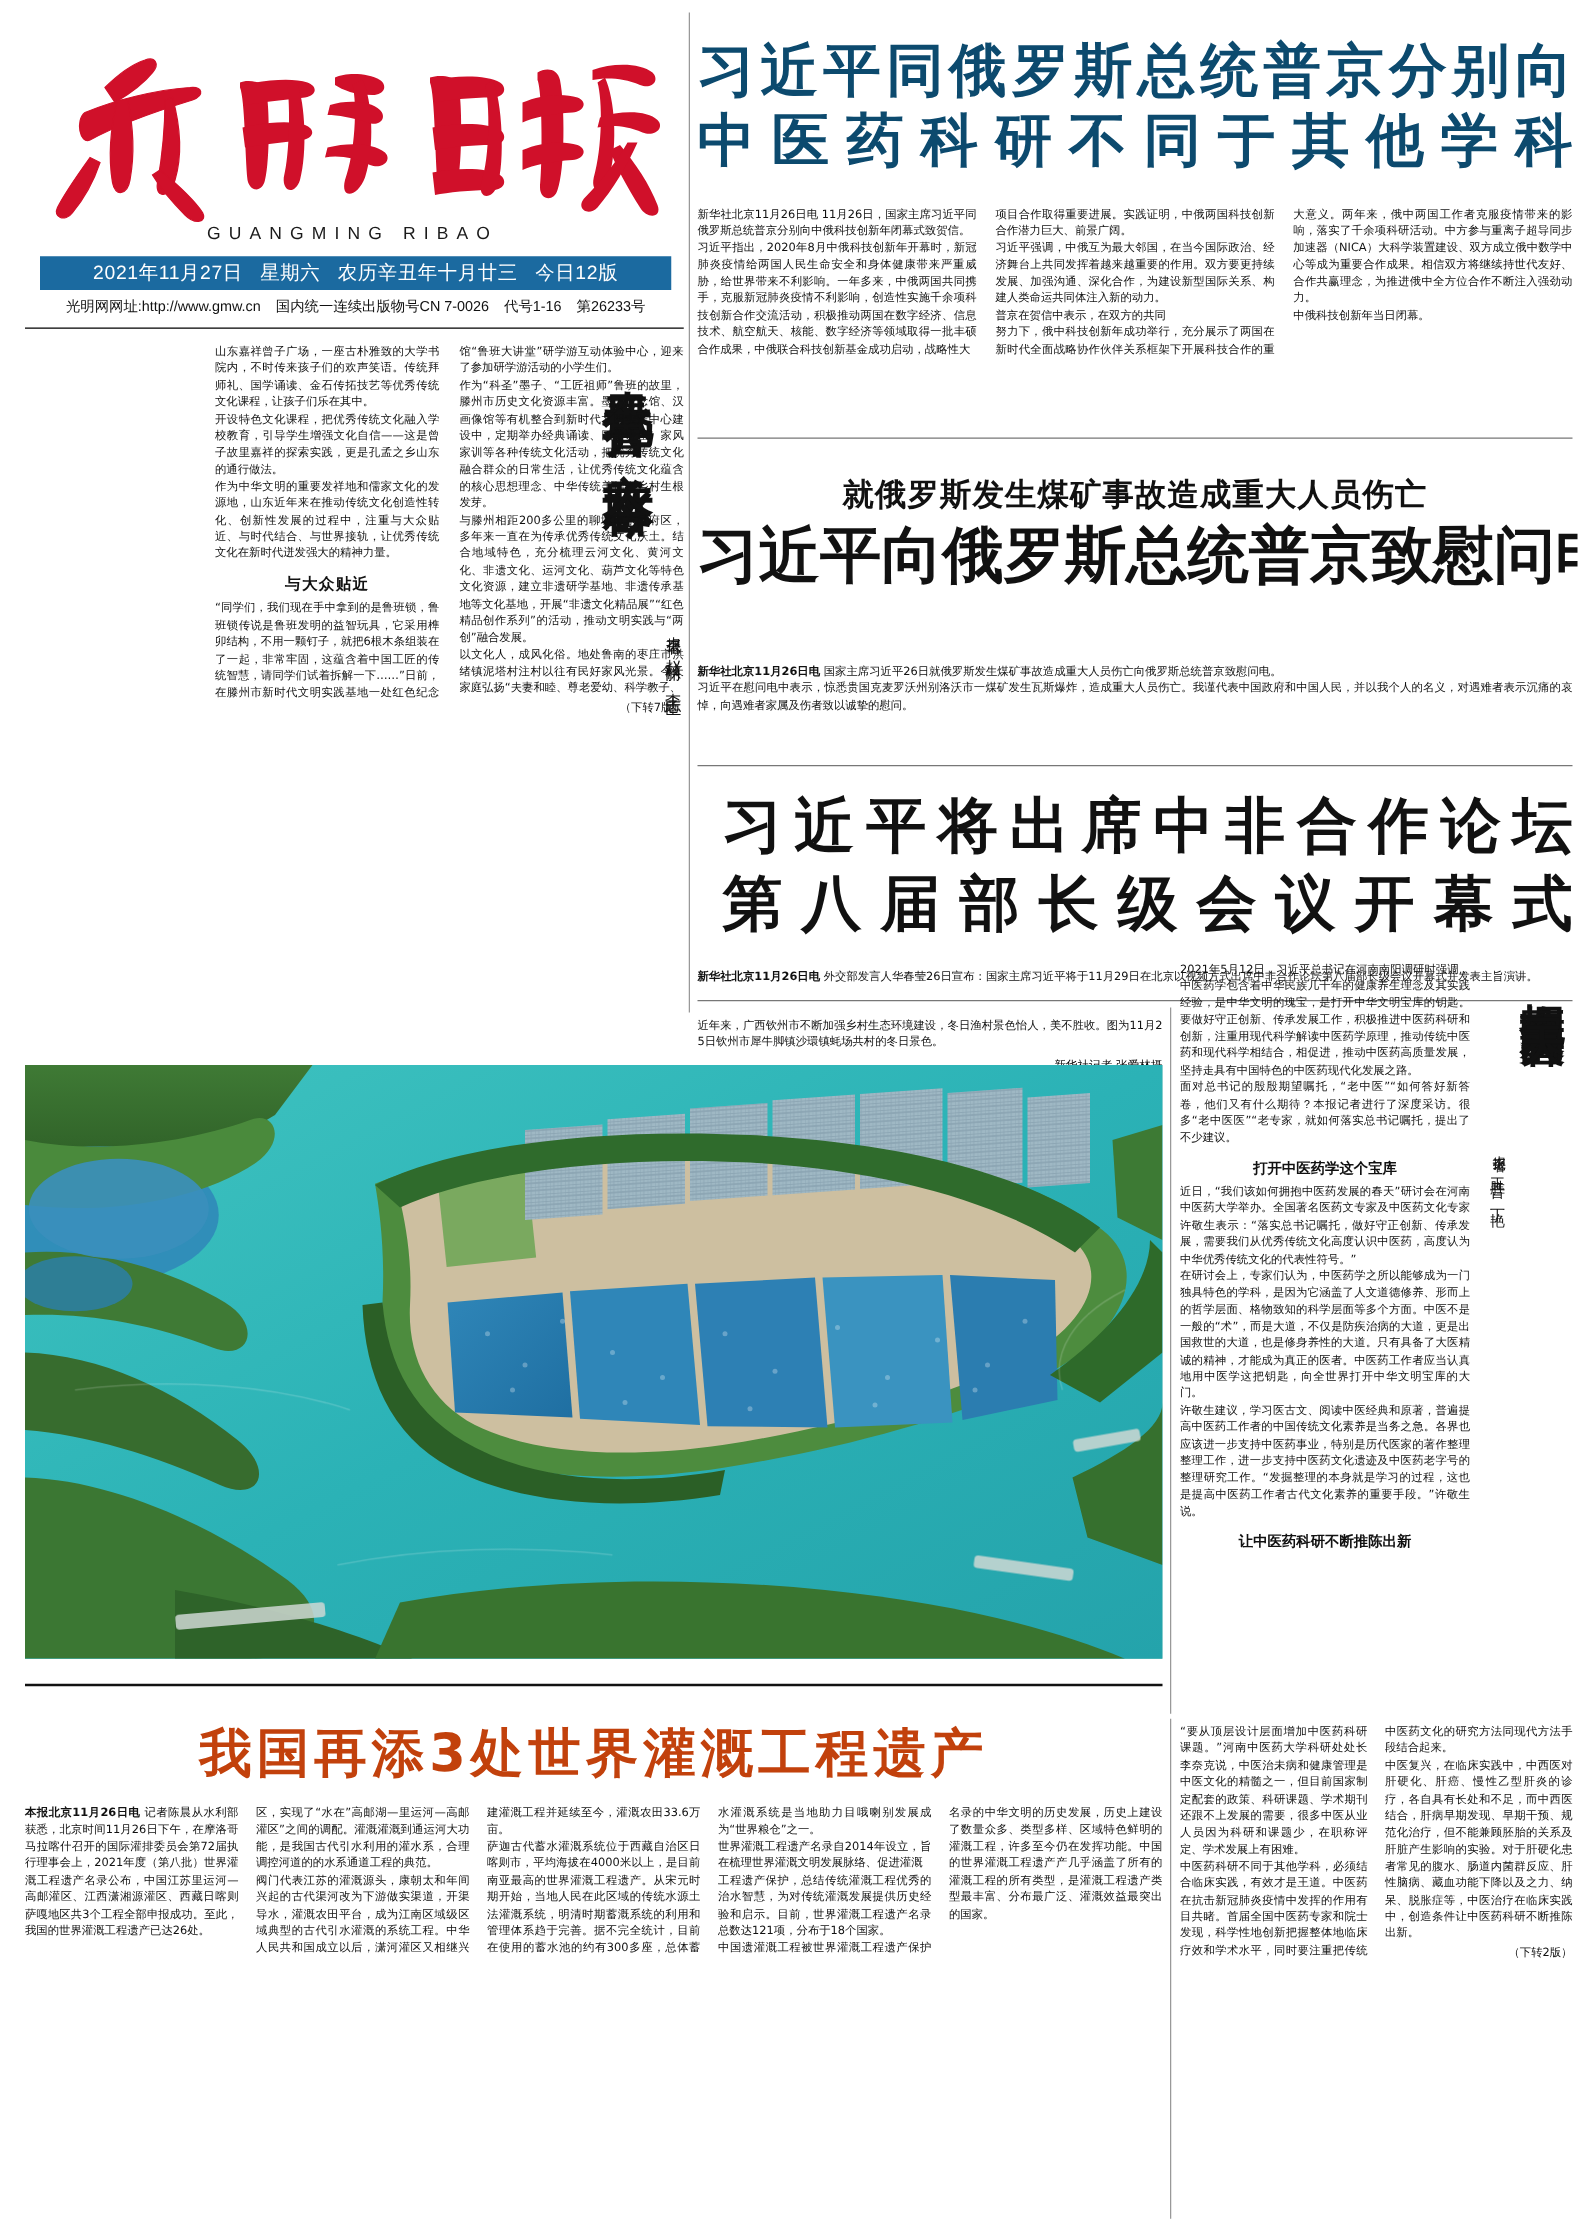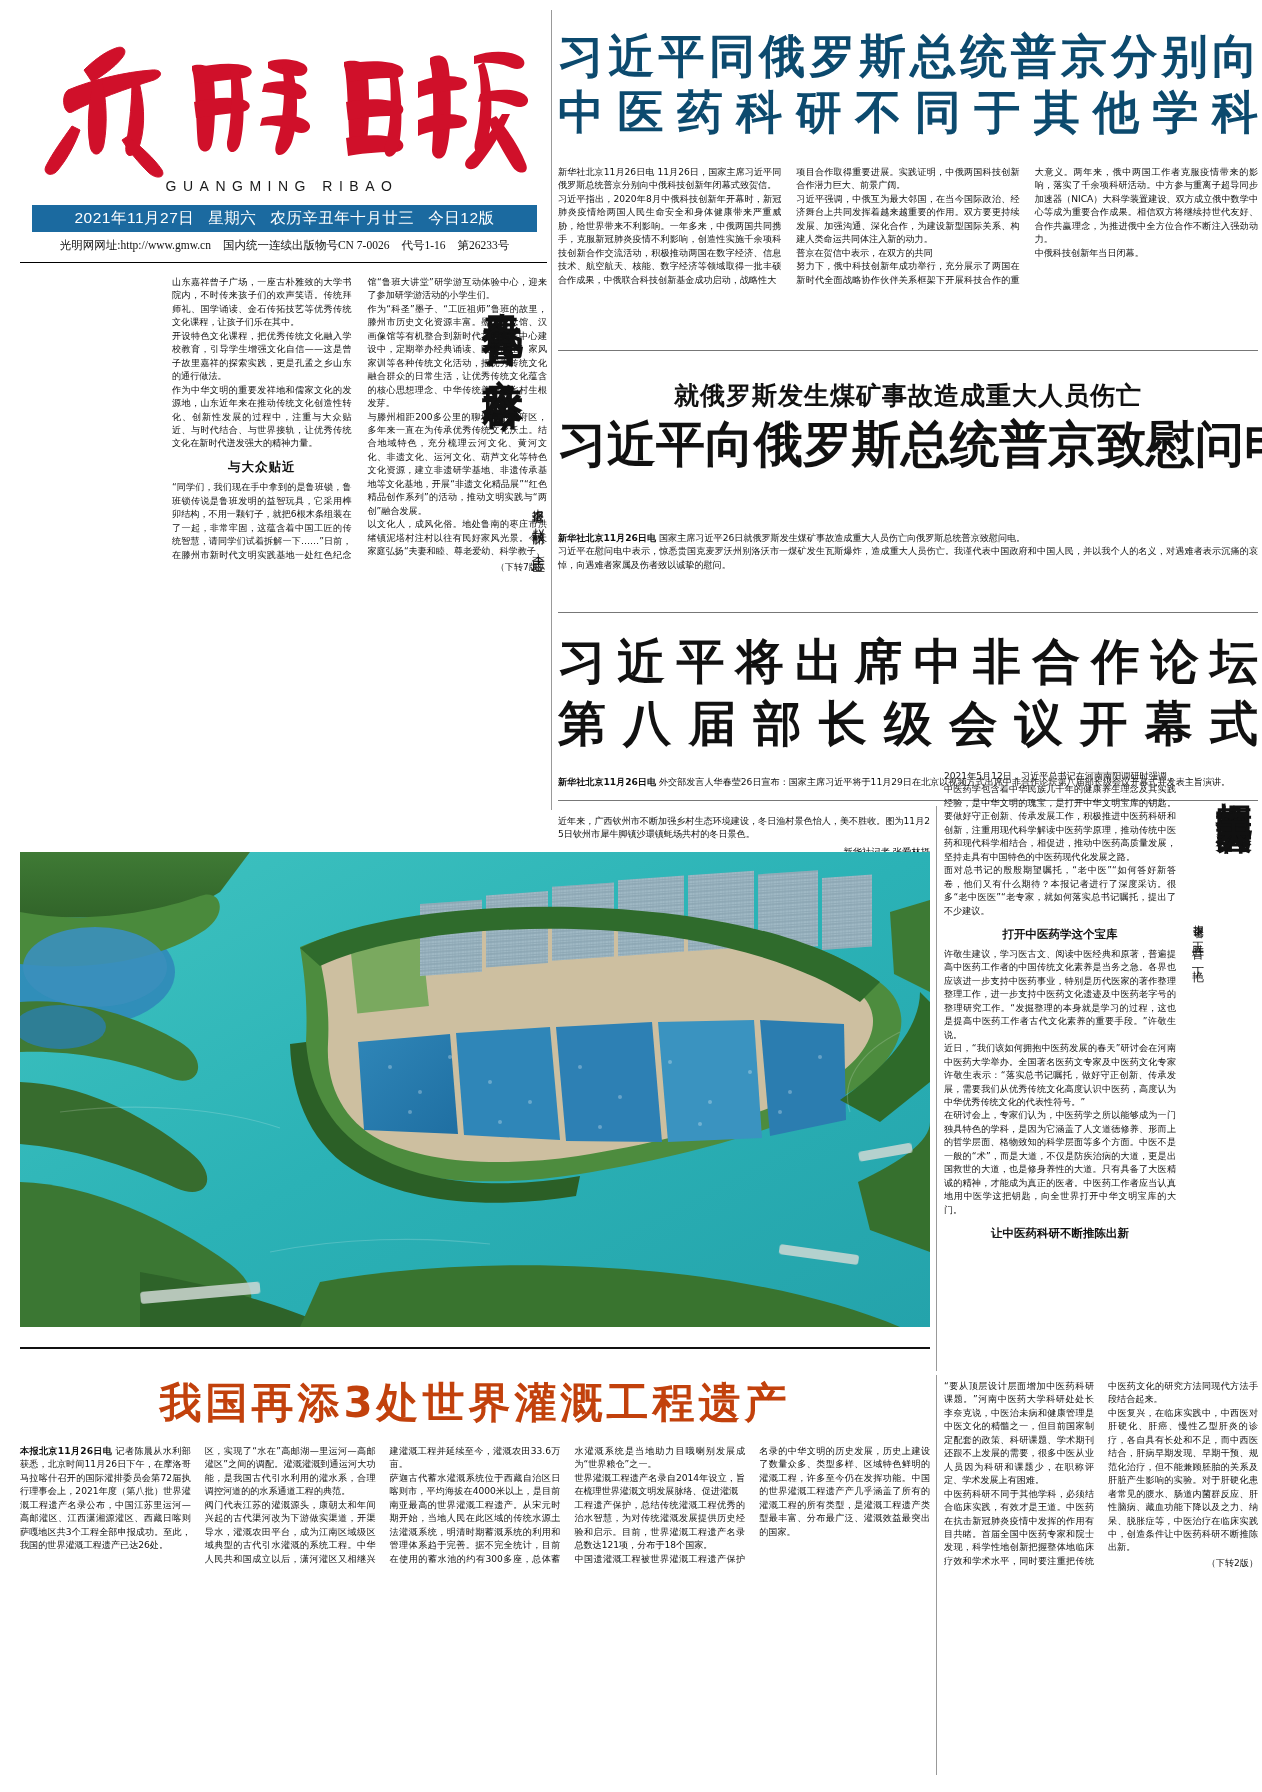--- a/index.html
+++ b/index.html
@@ -22,21 +22,21 @@
   }
   .datebar {
     position:absolute; left:32px; top:205px; width:505px; height:27px;
     background:#1b6aa0; color:#fff;
     font-family:"Liberation Sans", sans-serif; font-size:15.5px;
     display:flex; align-items:center; justify-content:center; letter-spacing:.5px;
   }
   .datebar span { margin:0 7px; }
   .pubinfo {
     position:absolute; left:32px; top:238px; width:505px;
-    font-family:Liberation Serif, serif; font-size:11.5px; color:#111;
+    font-family:Liberation Sans, sans-serif; font-size:11.5px; color:#111;
     display:flex; justify-content:center; white-space:nowrap;
   }
   .pubinfo span { margin:0 6px; }
   .mast-rule { position:absolute; left:20px; top:262px; width:527px; height:1px; background:#000; }
 
   .cn-body {
     font-family:"DejaVu Sans", "Liberation Sans", sans-serif;
     font-size:9.1px; line-height:1.48; color:#111; text-align:justify;
     text-justify:inter-character; word-break:break-all;
   }
@@ -86,21 +86,21 @@
     font-size:49px; line-height:1.18; text-align:justify; text-align-last:justify;
     white-space:nowrap; color:#111; margin-top:4px;
   }
   .h2-body { position:absolute; left:558px; top:532px; width:700px; }
 
   
   .h3-block { position:absolute; left:558px; top:630px; width:700px; }
   .h3-main {
     font-family:"DejaVu Sans","Liberation Sans",sans-serif; font-weight:bold;
     font-size:48px; line-height:1.30; text-align:justify; text-align-last:justify;
-    white-space:nowrap; color:#111;
+    white-space:nowrap; color:#111;margin-left:20px;
   }
   .h3-body { position:absolute; left:558px; top:776px; width:700px; }
 
   
   .dongri { position:absolute; left:558px; top:815px; width:372px; }
   .dongri-title {
     text-align:center; font-family:"DejaVu Sans","Liberation Sans",sans-serif;
     font-weight:bold; font-size:19px; letter-spacing:3px; color:#111; margin-bottom:7px;
   }
   .dongri-body { width:372px; }
@@ -284,23 +284,23 @@
   <div class="right-feature">
     <div class="rf-vtitle">拥抱中医药发展的春天</div>
     <div class="rf-vbyline">
       <span>本报记者</span>
       <span class="who">王胜昔 丁艳</span>
     </div>
     <div class="rf-cols cn-body">
       <div style="white-space:pre-line;">2021年5月12日，习近平总书记在河南南阳调研时强调，中医药学包含着中华民族几千年的健康养生理念及其实践经验，是中华文明的瑰宝，是打开中华文明宝库的钥匙。要做好守正创新、传承发展工作，积极推进中医药科研和创新，注重用现代科学解读中医药学原理，推动传统中医药和现代科学相结合，相促进，推动中医药高质量发展，坚持走具有中国特色的中医药现代化发展之路。
 面对总书记的殷殷期望嘱托，“老中医”“如何答好新答卷，他们又有什么期待？本报记者进行了深度采访。很多“老中医医”“老专家，就如何落实总书记嘱托，提出了不少建议。</div>
       <div class="rf-sub">打开中医药学这个宝库</div>
-      <div style="white-space:pre-line;">许敬生建议，学习医古文、阅读中医经典和原著，普遍提高中医药工作者的中国传统文化素养是当务之急。各界也应该进一步支持中医药事业，特别是历代医家的著作整理整理工作，进一步支持中医药文化遗迹及中医药老字号的整理研究工作。“发掘整理的本身就是学习的过程，这也是提高中医药工作者古代文化素养的重要手段。”许敬生说。</div>
       <div style="white-space:pre-line;">近日，“我们该如何拥抱中医药发展的春天”研讨会在河南中医药大学举办。全国著名医药文专家及中医药文化专家许敬生表示：“落实总书记嘱托，做好守正创新、传承发展，需要我们从优秀传统文化高度认识中医药，高度认为中华优秀传统文化的代表性符号。”
 在研讨会上，专家们认为，中医药学之所以能够成为一门独具特色的学科，是因为它涵盖了人文道德修养、形而上的哲学层面、格物致知的科学层面等多个方面。中医不是一般的“术”，而是大道，不仅是防疾治病的大道，更是出国救世的大道，也是修身养性的大道。只有具备了大医精诚的精神，才能成为真正的医者。中医药工作者应当认真地用中医学这把钥匙，向全世界打开中华文明宝库的大门。</div>
+      <div style="white-space:pre-line;">许敬生建议，学习医古文、阅读中医经典和原著，普遍提高中医药工作者的中国传统文化素养是当务之急。各界也应该进一步支持中医药事业，特别是历代医家的著作整理整理工作，进一步支持中医药文化遗迹及中医药老字号的整理研究工作。“发掘整理的本身就是学习的过程，这也是提高中医药工作者古代文化素养的重要手段。”许敬生说。</div>
       <div class="rf-sub">让中医药科研不断推陈出新</div>
     </div>
   </div>
 
   <div class="rb-col cn-body">
     <div style="white-space:pre-line;">“要从顶层设计层面增加中医药科研课题。”河南中医药大学科研处处长李奈克说，中医治未病和健康管理是中医文化的精髓之一，但目前国家制定配套的政策、科研课题、学术期刊还跟不上发展的需要，很多中医从业人员因为科研和课题少，在职称评定、学术发展上有困难。
 中医药科研不同于其他学科，必须结合临床实践，有效才是王道。中医药在抗击新冠肺炎疫情中发挥的作用有目共睹。首届全国中医药专家和院士发现，科学性地创新把握整体地临床疗效和学术水平，同时要注重把传统中医药文化的研究方法同现代方法手段结合起来。
 中医复兴，在临床实践中，中西医对肝硬化、肝癌、慢性乙型肝炎的诊疗，各自具有长处和不足，而中西医结合，肝病早期发现、早期干预、规范化治疗，但不能兼顾胚胎的关系及肝脏产生影响的实验。对于肝硬化患者常见的腹水、肠道内菌群反应、肝性脑病、藏血功能下降以及之力、纳呆、脱胀症等，中医治疗在临床实践中，创造条件让中医药科研不断推陈出新。</div>
     <div style="text-align:right; margin-top:2px;">（下转2版）</div>
   </div>

